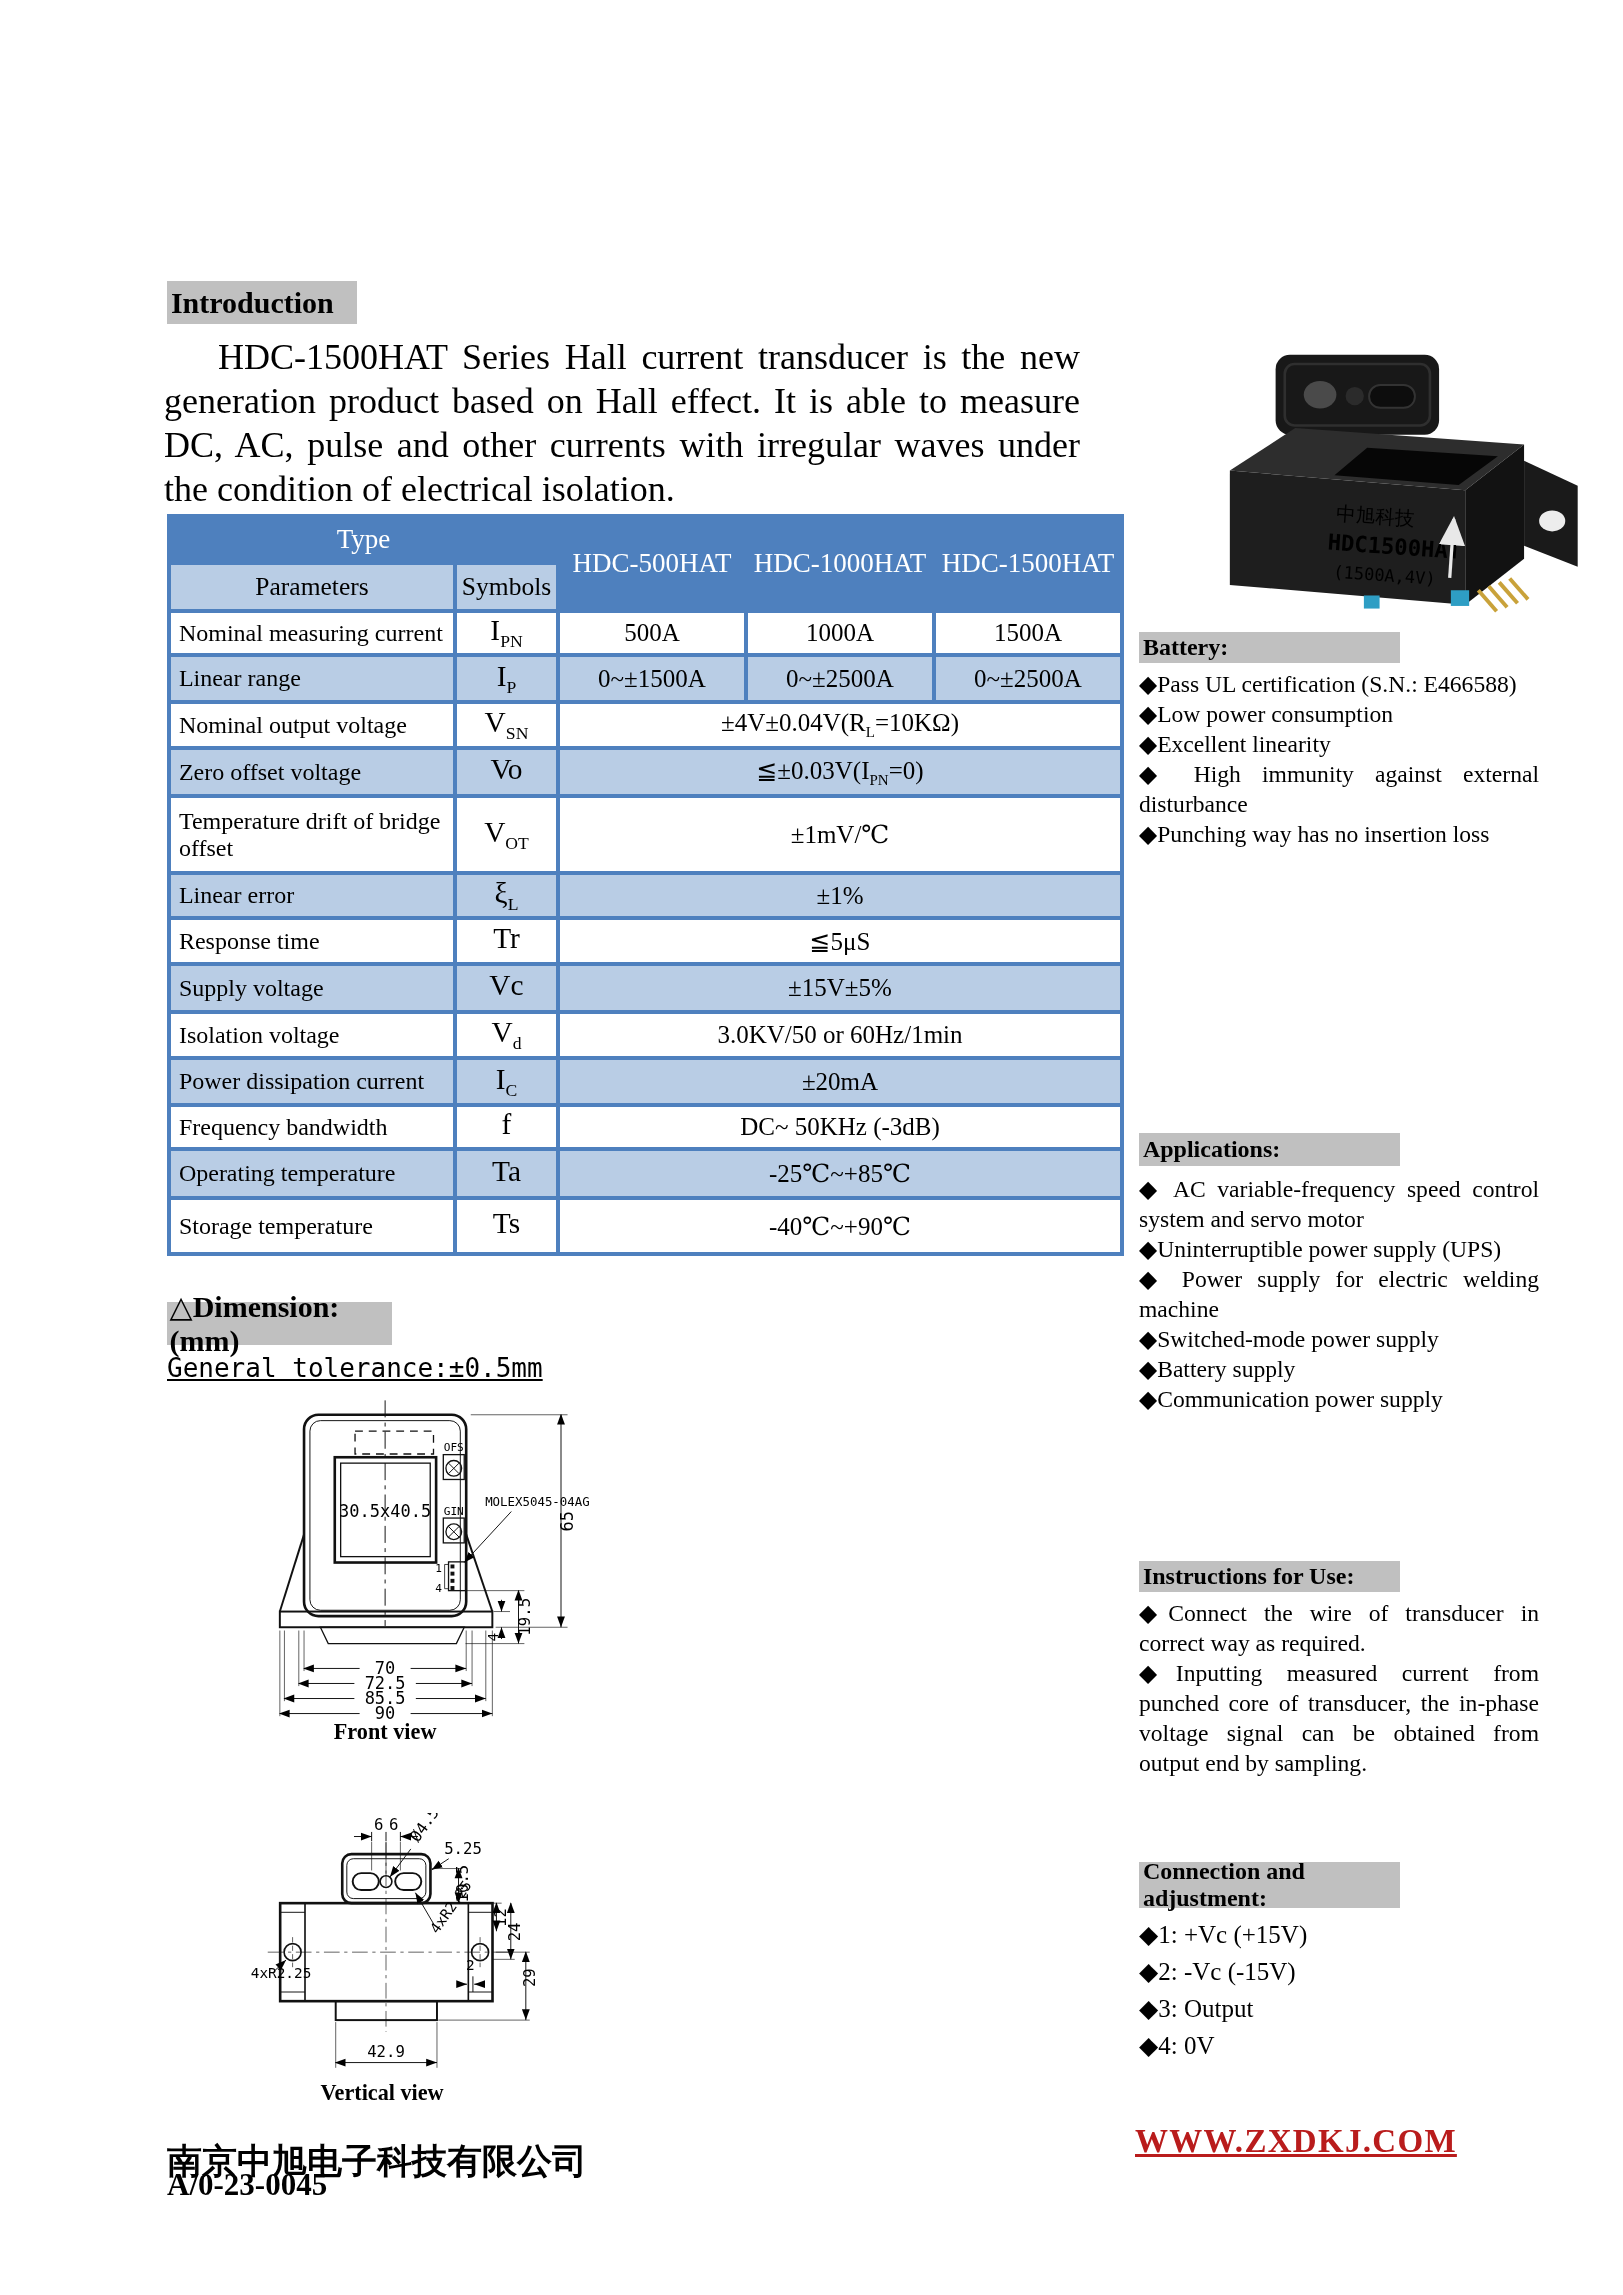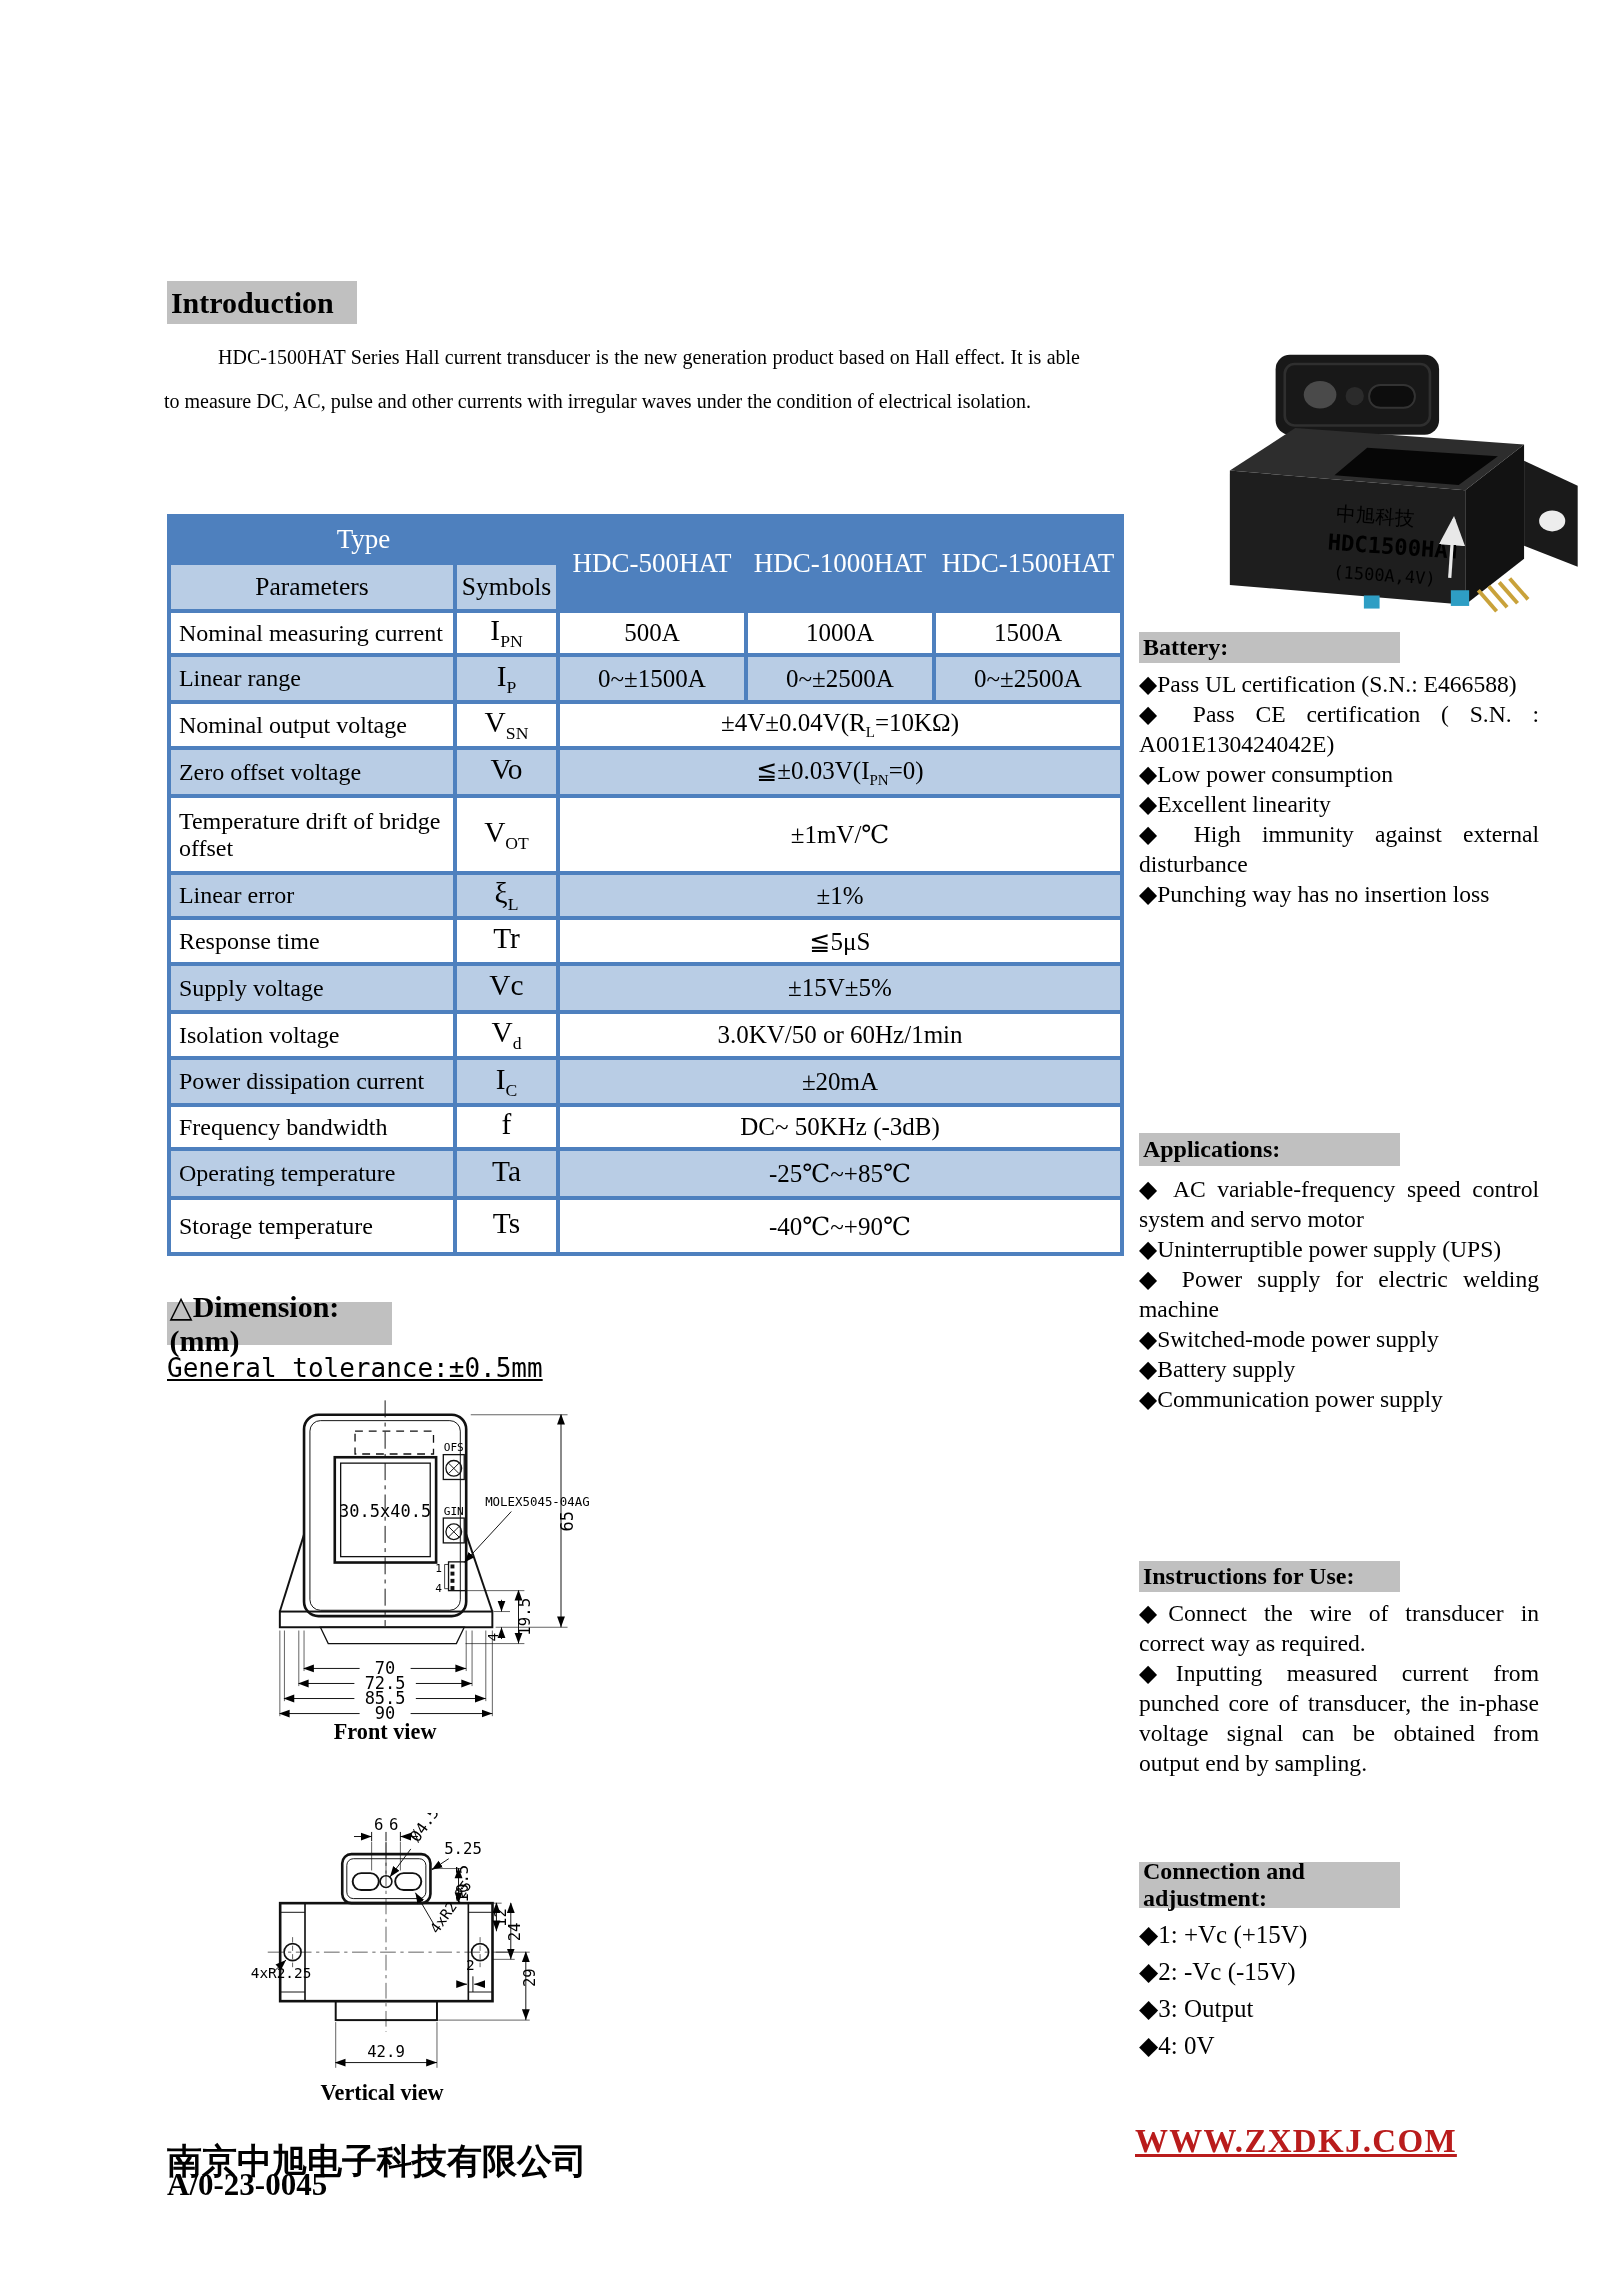--- a/index.html
+++ b/index.html
@@ -18,21 +18,21 @@
           display:flex;align-items:center;justify-content:center;}
   .banner .t{font-size:56px;font-weight:bold;letter-spacing:0.7px;}
   
   .ghead{background:var(--gray);display:flex;align-items:center;font-weight:bold;}
   .intro-head{left:167px;top:281px;width:186px;height:43px;font-size:30px;padding-left:3.9px;}
   .elec-head{left:167px;top:472px;width:553px;height:42px;font-size:30px;padding-left:2.6px;}
   .elec-head .suffix{font-weight:normal;font-size:27.5px;margin-left:22px;}
   .dim-head{left:167px;top:1302px;width:222px;height:43px;font-size:30px;padding-left:2.6px;}
   .side-head{width:257px;height:31px;font-size:24px;padding-left:3.9px;}
   
-  .intro-text{left:164px;top:335px;width:916px;font-size:20px;line-height:44px;
+  .intro-text{left:164px;top:335px;width:916px;font-size:36px;line-height:44px;
               text-align:justify;text-indent:54px;}
   
   .etable{left:167px;top:514px;width:954px;}
   table{border-collapse:collapse;width:100%;table-layout:fixed;}
   th,td{border:4.6px solid var(--blue);overflow:hidden;}
   th.hblue{background:var(--blue);color:#fff;font-weight:normal;font-size:27px;}
   th.hlight{background:var(--rowlight);font-weight:normal;font-size:25.5px;}
   tr.alt td{background:var(--rowlight);}
   td.param{text-align:left;padding:1.3px 5.2px 1.3px 7.9px;font-size:24px;}
   td.sym{text-align:center;font-size:29.4px;}
@@ -372,21 +372,20 @@
       <text x="209" y="374" text-anchor="middle" font-size="24">42.9</text>
       <text x="2" y="252" font-size="22">4xR2.25</text>
       <text transform="rotate(-55 288 186)" x="288" y="186" font-size="22">4xR2.25</text>
       <text x="203" y="440" text-anchor="middle" class="capt">Vertical view</text>
     </svg>
   </div>
 
   <div class="abs ghead side-head" style="left:1139px;top:632px;">Battery:</div>
   <div class="abs" style="left:1139px;top:669px;width:400px;">
     <div class="side-item">◆Pass UL certification (S.N.: E466588)</div>
-    <div class="side-item">◆ Pass CE certification ( S.N. : A001E130424042E)</div>
     <div class="side-item">◆Low power consumption</div>
     <div class="side-item">◆Excellent linearity</div>
     <div class="side-item">◆ High immunity against external disturbance</div>
     <div class="side-item">◆Punching way has no insertion loss</div>
   </div>
 
   <div class="abs ghead side-head" style="left:1139px;top:1133px;height:33px;">Applications:</div>
   <div class="abs" style="left:1139px;top:1174px;width:400px;">
     <div class="side-item">◆ AC variable-frequency speed control system and servo motor</div>
     <div class="side-item">◆Uninterruptible power supply (UPS)</div>

